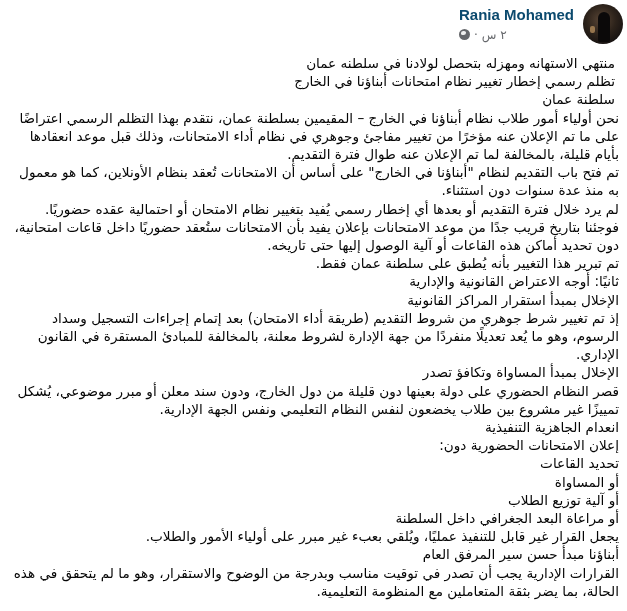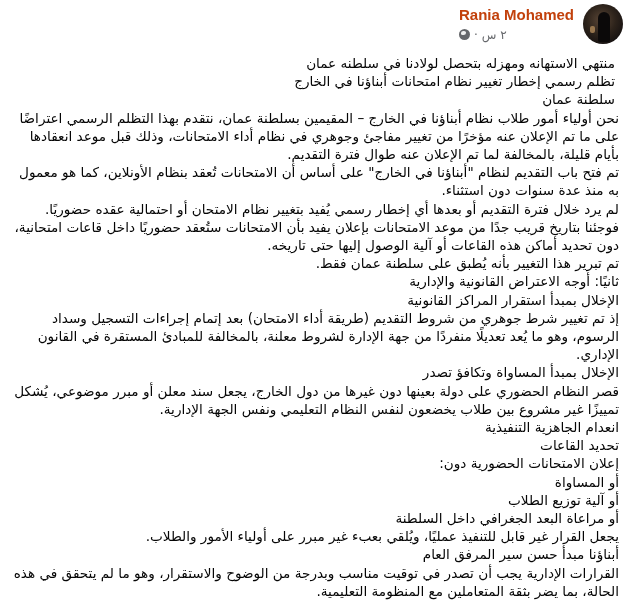--- a/index.html
+++ b/index.html
@@ -3,21 +3,21 @@
 <meta charset="utf-8">
 <style>
   html, body { margin: 0; padding: 0; background: #ffffff; }
   body { width: 627px; height: 611px; overflow: hidden; font-family: "DejaVu Sans", sans-serif; color: #050505; }
   .post { position: relative; width: 627px; height: 611px; }
   .header { position: absolute; top: 4px; right: 4px; display: flex; flex-direction: row-reverse; align-items: center; }
   .avatar { width: 40px; height: 40px; border-radius: 50%; background: radial-gradient(circle at 45% 40%, #5a4636 0%, #2d231b 45%, #141010 80%); position: relative; overflow: hidden; flex-shrink: 0; }
   .avatar .fig { position: absolute; left: 15px; top: 8px; width: 12px; height: 30px; background: #0b0909; border-radius: 6px 6px 2px 2px; }
   .avatar .light { position: absolute; left: 7px; top: 22px; width: 5px; height: 7px; background: #b08a5a; border-radius: 2px; opacity: .8; }
   .meta { margin-right: 9px; text-align: right; direction: ltr; }
-  .name { font-family: "Liberation Sans", sans-serif; font-weight: bold; font-size: 15px; color: #c2410c; line-height: 18px; }
+  .name { font-family: "Liberation Sans", sans-serif; font-weight: bold; font-size: 15px; color: #0c4a6e; line-height: 18px; }
   .sub { font-size: 12px; color: #65676b; line-height: 16px; direction: rtl; margin-top: 3px; display: flex; align-items: center; justify-content: flex-end; gap: 4px; }
   .globe { display: inline-block; width: 11px; height: 11px; border-radius: 50%; background: #65676b; position: relative; }
   .globe::after { content: ""; position: absolute; left: 2px; top: 2px; width: 5px; height: 4px; background: #fff; border-radius: 50% 40% 50% 30%; opacity: .9; }
   .body { position: absolute; top: 54px; right: 8px; left: 6px; direction: rtl; text-align: right; font-family: "DejaVu Sans", sans-serif; font-size: 13.6px; line-height: 18.2px; color: #050505; }
   .body p { margin: 0; white-space: normal; }
   .intro { padding-right: 4px; }
 </style>
 </head>
 <body>
 
@@ -43,24 +43,24 @@
     <p class="intro">سلطنة عمان</p>
     <p>نحن أولياء أمور طلاب نظام أبناؤنا في الخارج – المقيمين بسلطنة عمان، نتقدم  بهذا التظلم الرسمي اعتراضًا على ما تم الإعلان عنه مؤخرًا من تغيير مفاجئ وجوهري في نظام أداء الامتحانات، وذلك قبل موعد انعقادها بأيام قليلة، بالمخالفة لما تم الإعلان عنه طوال فترة التقديم.</p>
     <p>تم فتح باب التقديم لنظام "أبناؤنا في الخارج" على أساس أن الامتحانات تُعقد بنظام الأونلاين، كما هو معمول به منذ عدة سنوات دون استثناء.</p>
     <p>لم يرد خلال فترة التقديم أو بعدها أي إخطار رسمي يُفيد بتغيير نظام الامتحان أو احتمالية عقده حضوريًا.</p>
     <p>فوجئنا بتاريخ قريب جدًا من موعد الامتحانات بإعلان يفيد بأن الامتحانات ستُعقد حضوريًا داخل قاعات امتحانية، دون تحديد أماكن هذه القاعات أو آلية الوصول إليها حتى تاريخه.</p>
     <p>تم تبرير هذا التغيير بأنه يُطبق على سلطنة عمان فقط.</p>
     <p>ثانيًا: أوجه الاعتراض القانونية والإدارية</p>
     <p>الإخلال بمبدأ استقرار المراكز القانونية</p>
     <p>إذ تم تغيير شرط جوهري من شروط التقديم (طريقة أداء الامتحان) بعد إتمام إجراءات التسجيل وسداد الرسوم، وهو ما يُعد تعديلًا منفردًا من جهة الإدارة لشروط معلنة، بالمخالفة للمبادئ المستقرة في القانون الإداري.</p>
     <p>الإخلال بمبدأ المساواة وتكافؤ تصدر</p>
-    <p>قصر النظام الحضوري على دولة بعينها دون غيرها من دول الخارج، يجعل سند معلن أو مبرر موضوعي، يُشكل تمييزًا غير مشروع بين طلاب يخضعون لنفس النظام التعليمي ونفس الجهة الإدارية.</p>
+    <p>قصر النظام الحضوري على دولة بعينها دون قليلة من دول الخارج، ودون سند معلن أو مبرر موضوعي، يُشكل تمييزًا غير مشروع بين طلاب يخضعون لنفس النظام التعليمي ونفس الجهة الإدارية.</p>
     <p>انعدام الجاهزية التنفيذية</p>
+    <p>إعلان الامتحانات الحضورية دون:</p>
     <p>تحديد القاعات</p>
-    <p>إعلان الامتحانات الحضورية دون:</p>
     <p>أو المساواة</p>
     <p>أو آلية توزيع الطلاب</p>
     <p>أو مراعاة البعد الجغرافي داخل السلطنة</p>
     <p>يجعل القرار غير قابل للتنفيذ عمليًا، ويُلقي بعبء غير مبرر على أولياء الأمور والطلاب.</p>
     <p>أبناؤنا مبدأ حسن سير المرفق العام</p>
     <p>القرارات الإدارية يجب أن تصدر في توقيت مناسب وبدرجة من الوضوح والاستقرار، وهو ما لم يتحقق في هذه الحالة، بما يضر بثقة المتعاملين مع المنظومة التعليمية.</p>
   </div>
 </div>
 
 </body></html>

